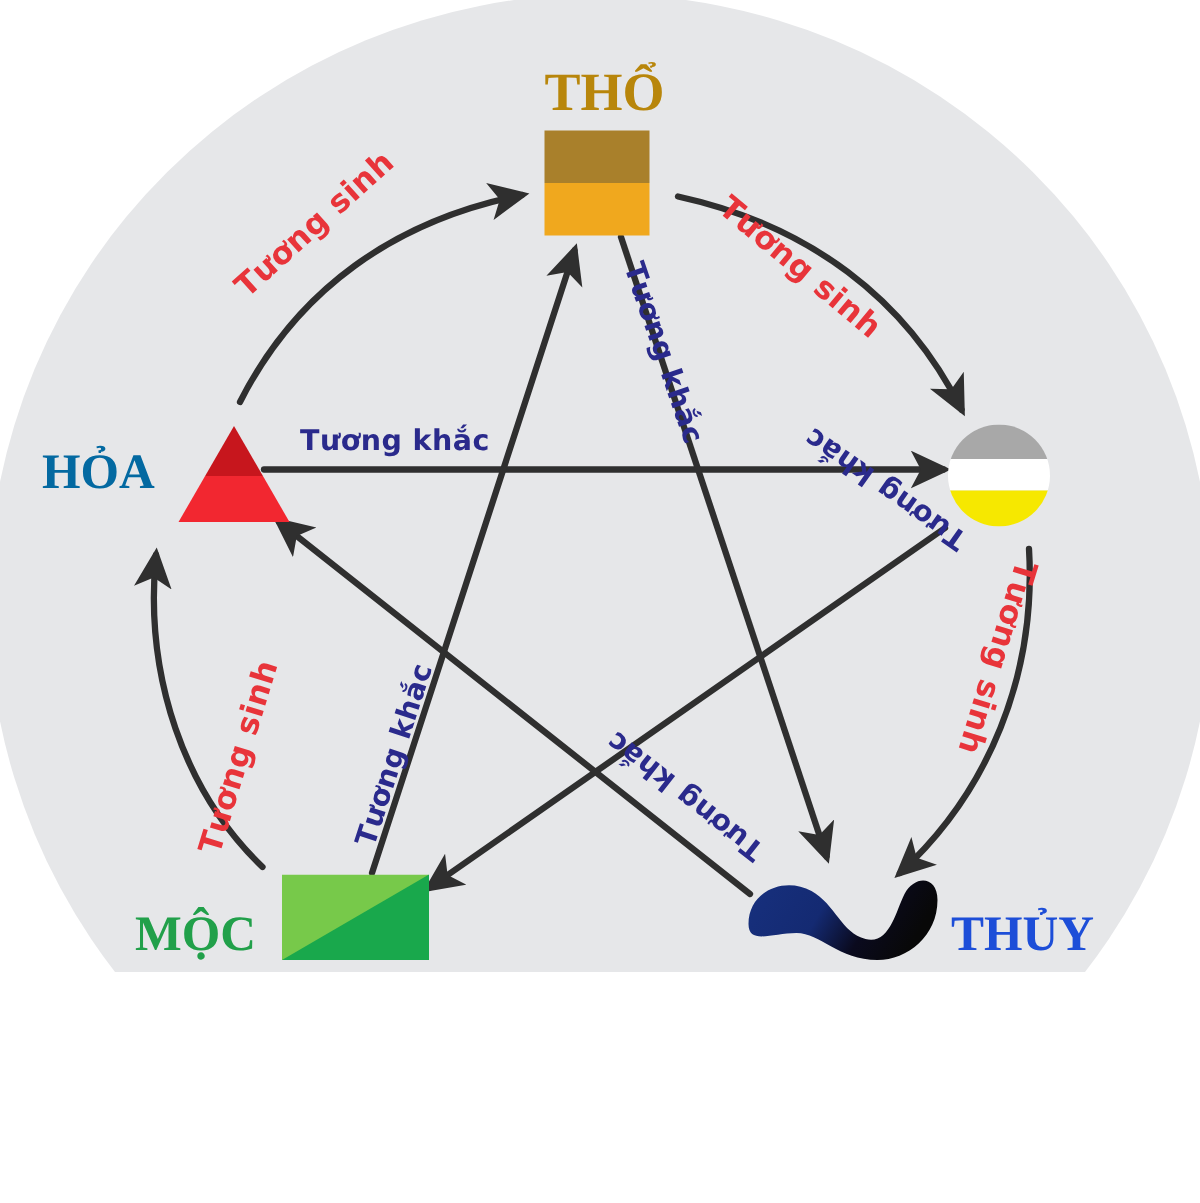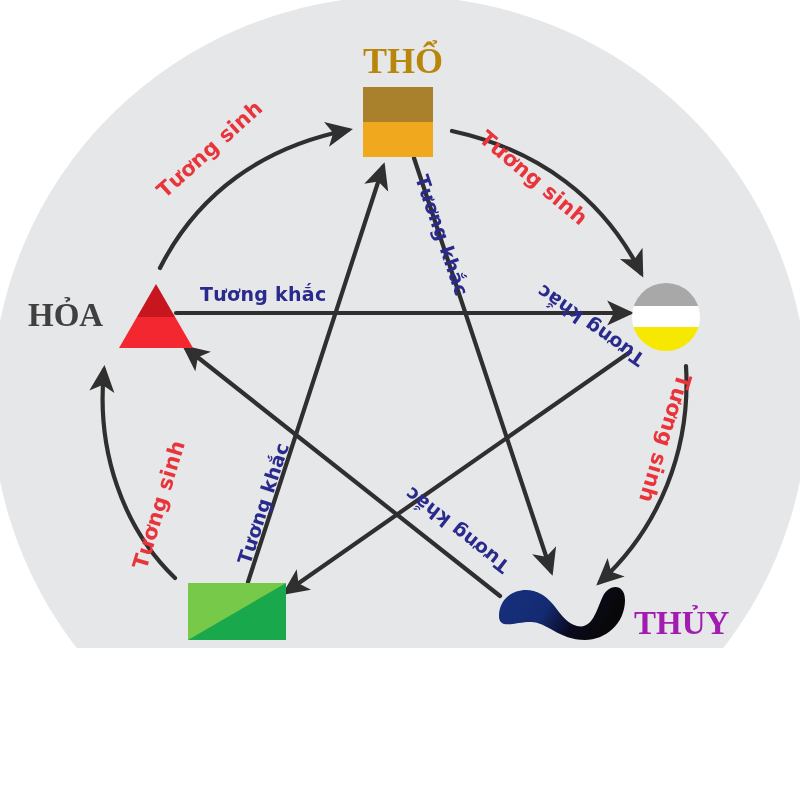--- a/index.html
+++ b/index.html
@@ -16,23 +16,23 @@
   }
   svg.layer{position:absolute;left:0;top:0;width:800px;height:802px;overflow:visible;}
 
   .lbl{position:absolute;white-space:nowrap;font-weight:bold;}
   .sinh{color:#e8343a;font-family:"DejaVu Sans", sans-serif;font-size:21px;letter-spacing:.3px;}
   .khac{color:#2a2a8c;font-family:"DejaVu Sans", sans-serif;font-size:19px;letter-spacing:.3px;}
 
   .elname{position:absolute;white-space:nowrap;font-family:"Liberation Serif", serif;font-weight:bold;}
   #name-tho{color:#b8860b;font-size:36px;left:363px;top:40px;}
   #name-kim{color:#1a1a1a;font-size:33px;left:713px;top:297px;}
-  #name-hoa{color:#404040;font-size:33px;left:28px;top:297px;}
+  #name-hoa{color:#0369a1;font-size:33px;left:28px;top:297px;}
   #name-moc{color:#21a04a;font-size:33px;left:90px;top:605px;}
-  #name-thuy{color:#a21caf;font-size:33px;left:634px;top:605px;}
+  #name-thuy{color:#1d4ed8;font-size:33px;left:634px;top:605px;}
 
   
   #sym-tho{position:absolute;left:363px;top:87px;width:70px;height:70px;}
   #sym-tho .top{position:absolute;left:0;top:0;width:100%;height:50%;background:#a9802b;}
   #sym-tho .bot{position:absolute;left:0;top:50%;width:100%;height:50%;background:#f0a81e;}
 
   #sym-kim{position:absolute;left:632px;top:283px;width:68px;height:68px;border-radius:50%;overflow:hidden;}
   #sym-kim .b1{position:absolute;left:0;top:0;width:100%;height:34%;background:#a8a8a8;}
   #sym-kim .b2{position:absolute;left:0;top:34%;width:100%;height:30%;background:#ffffff;}
   #sym-kim .b3{position:absolute;left:0;top:64%;width:100%;height:36%;background:#f6e800;}
@@ -107,20 +107,21 @@
   </svg>
 
   <svg id="sym-thuy" viewBox="0 0 130 64">
     <path d="M2,38 C2,16 26,6 44,16 C60,25 64,44 80,48 C96,52 100,30 106,18
              C113,5 128,6 128,22 C128,46 108,62 88,62 C62,62 50,44 34,44
              C18,44 2,52 2,38 Z" fill="url(#thuyGrad)"></path>
   </svg>
 
   <div class="elname" id="name-tho">THỔ</div>
   <div class="elname" id="name-thuy">THỦY</div>
+  <div class="elname" id="name-moc">MỘC</div>
   <div class="elname" id="name-hoa">HỎA</div>
 
   <div class="lbl sinh" style="left:152px;top:185px;transform:rotate(-42deg);transform-origin:left top;">Tương sinh</div>
   <div class="lbl sinh" style="left:490px;top:126px;transform:rotate(40deg);transform-origin:left top;">Tương sinh</div>
   <div class="lbl sinh" style="left:696px;top:378px;transform:rotate(107deg);transform-origin:left top;">Tương sinh</div>
   <div class="lbl sinh" style="left:478px;top:701px;transform:rotate(185deg);transform-origin:left top;">Tương sinh</div>
   <div class="lbl sinh" style="left:128px;top:565px;transform:rotate(-73deg);transform-origin:left top;">Tương sinh</div>
 
   <div class="lbl khac" style="left:200px;top:283px;">Tương khắc</div>
   <div class="lbl khac" style="left:432px;top:172px;transform:rotate(71deg);transform-origin:left top;">Tương khắc</div>

